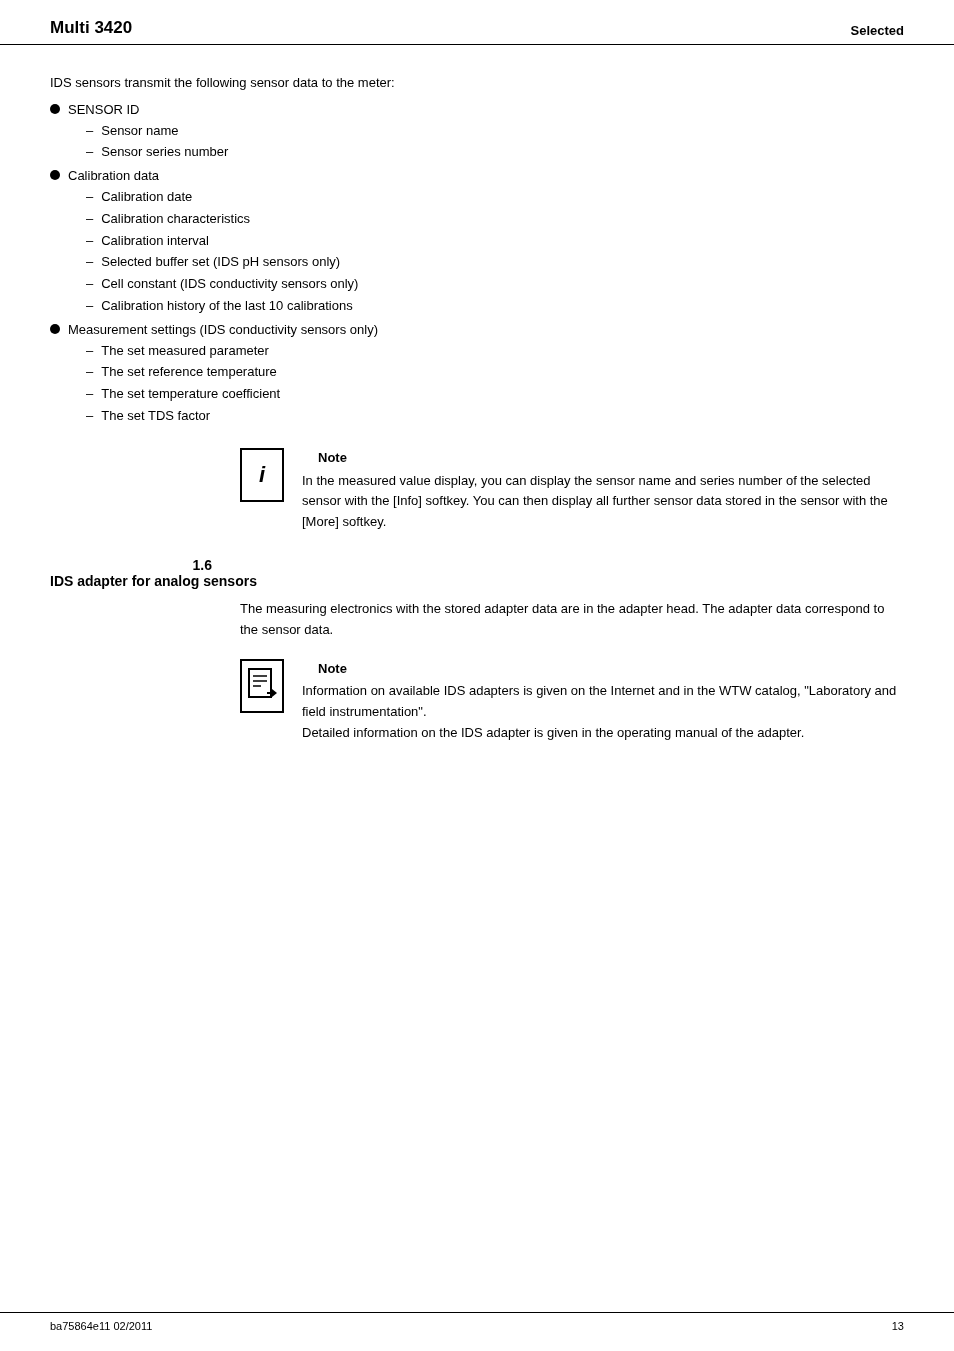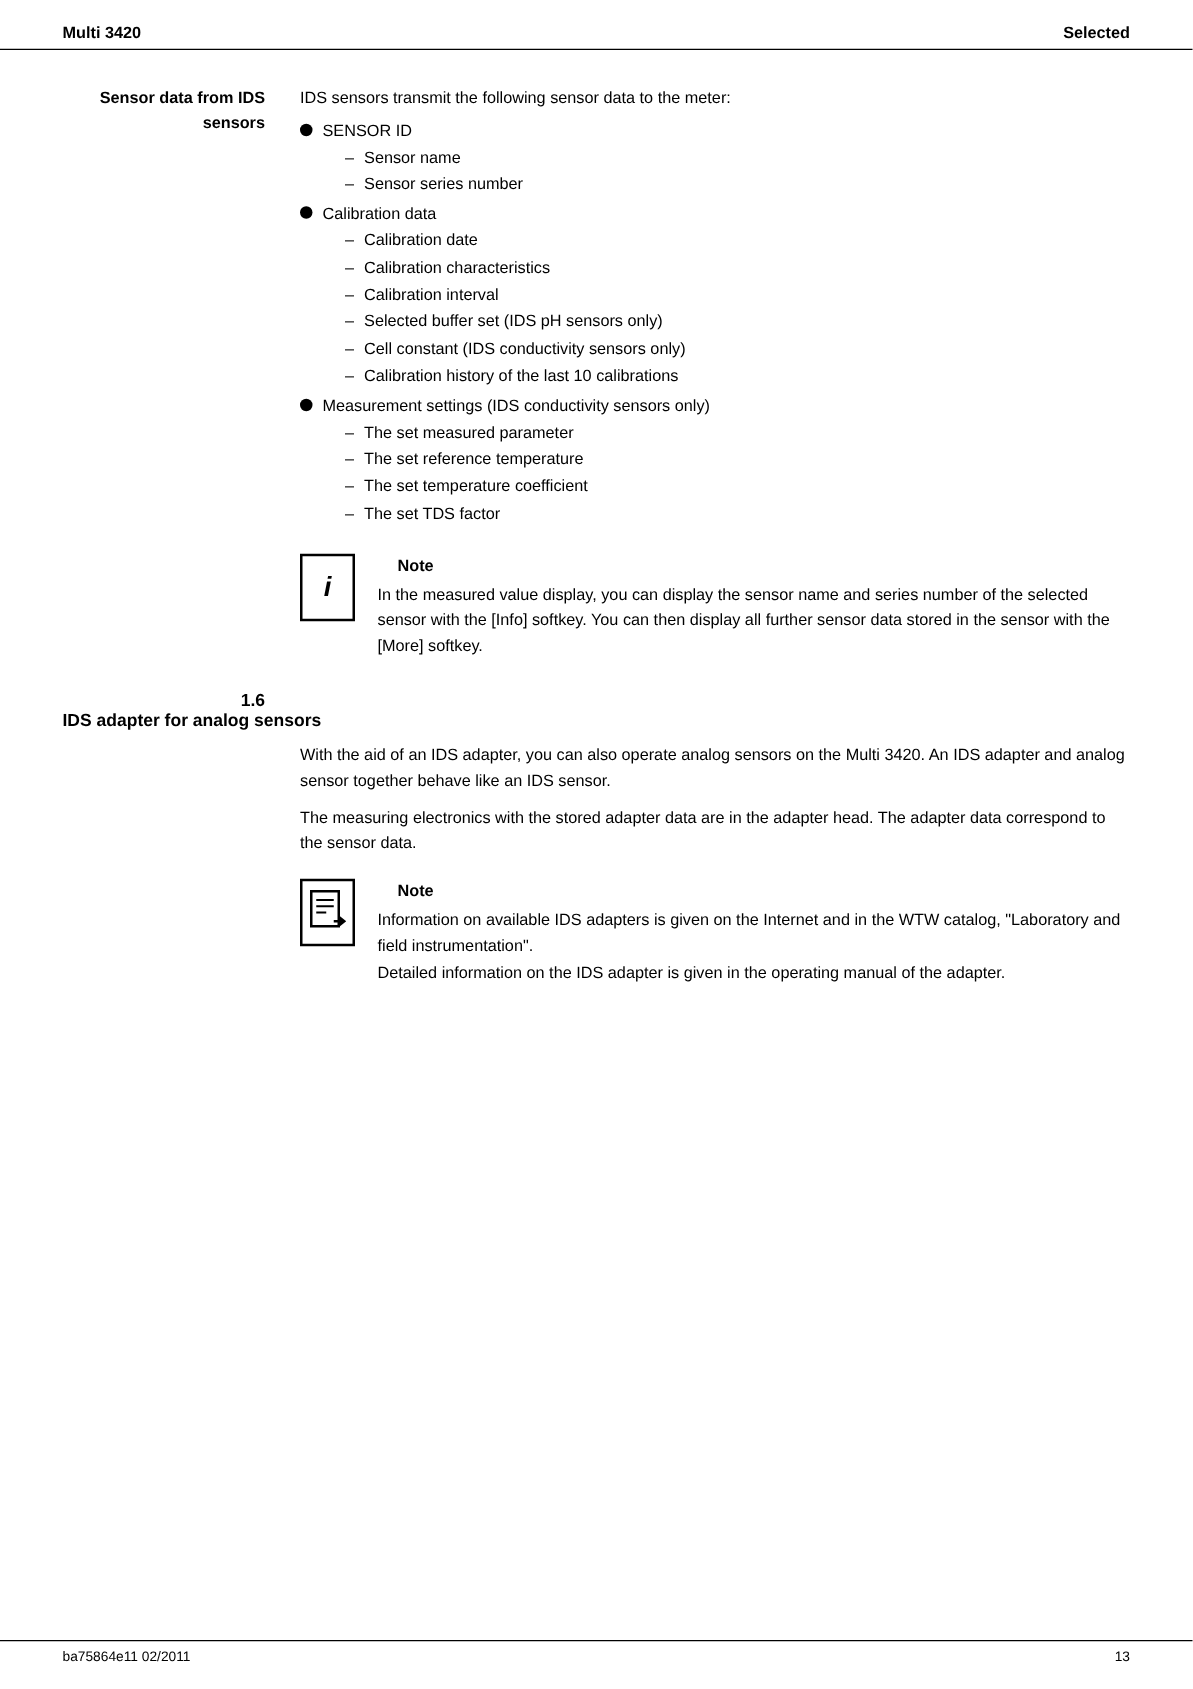--- a/index.html
+++ b/index.html
@@ -20,21 +20,21 @@
     .top-bar {
       display: flex;
       justify-content: space-between;
       align-items: flex-end;
       padding: 18px 50px 6px 50px;
       border-bottom: 1.5px solid #000;
       margin-bottom: 0;
     }
     .top-bar-title {
       font-weight: bold;
-      font-size: 13px;
+      font-size: 17px;
     }
     .top-bar-chapter {
       font-weight: bold;
       font-size: 13px;
     }
     .content-area {
       padding: 28px 50px 30px 50px;
     }
     .main-section {
       display: flex;
@@ -192,24 +192,20 @@
 <div class="page">
 
   <div class="top-bar">
     <span class="top-bar-title">Multi 3420</span>
     <span class="top-bar-chapter">Selected</span>
   </div>
 
   <div class="content-area">
 
     <div class="main-section">
-      <div class="left-label">
-        <span>Sensor data from IDS</span><br>
-        <span>sensors</span>
-      </div>
       <div class="right-content">
         <div class="intro-line">IDS sensors transmit the following sensor data to the meter:</div>
         <ul class="bullet-list">
 
           <li class="bullet-item">
             <span class="bullet-dot"></span>
             <div>
               <span class="bullet-text">SENSOR ID</span>
               <ul class="sub-list">
                 <li class="sub-item">
@@ -296,21 +292,20 @@
     </div>
 
     <div class="section-heading-row">
       <div class="section-number">
         <span>1.6</span>
       </div>
       <div class="section-title">IDS adapter for analog sensors</div>
     </div>
 
     <div class="section-body">
-      <p class="section-para">With the aid of an IDS adapter, you can also operate analog sensors on the Multi 3420. An IDS adapter and analog sensor together behave like an IDS sensor.</p>
       <p class="section-para">The measuring electronics with the stored adapter data are in the adapter head. The adapter data correspond to the sensor data.</p>
     </div>
 
     <div class="note-box">
       <div class="note-arrow-icon">
         <svg width="30" height="38" viewBox="0 0 30 38">
 
           <rect x="2" y="2" width="22" height="28" fill="none" stroke="#000" stroke-width="2"></rect>
           <line x1="6" y1="9" x2="20" y2="9" stroke="#000" stroke-width="1.5"></line>
           <line x1="6" y1="14" x2="20" y2="14" stroke="#000" stroke-width="1.5"></line>

